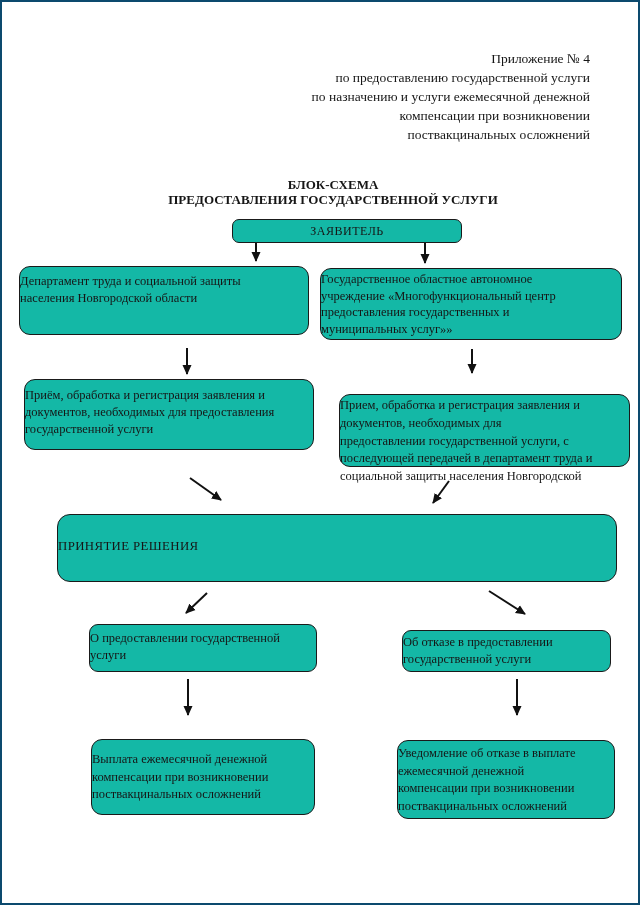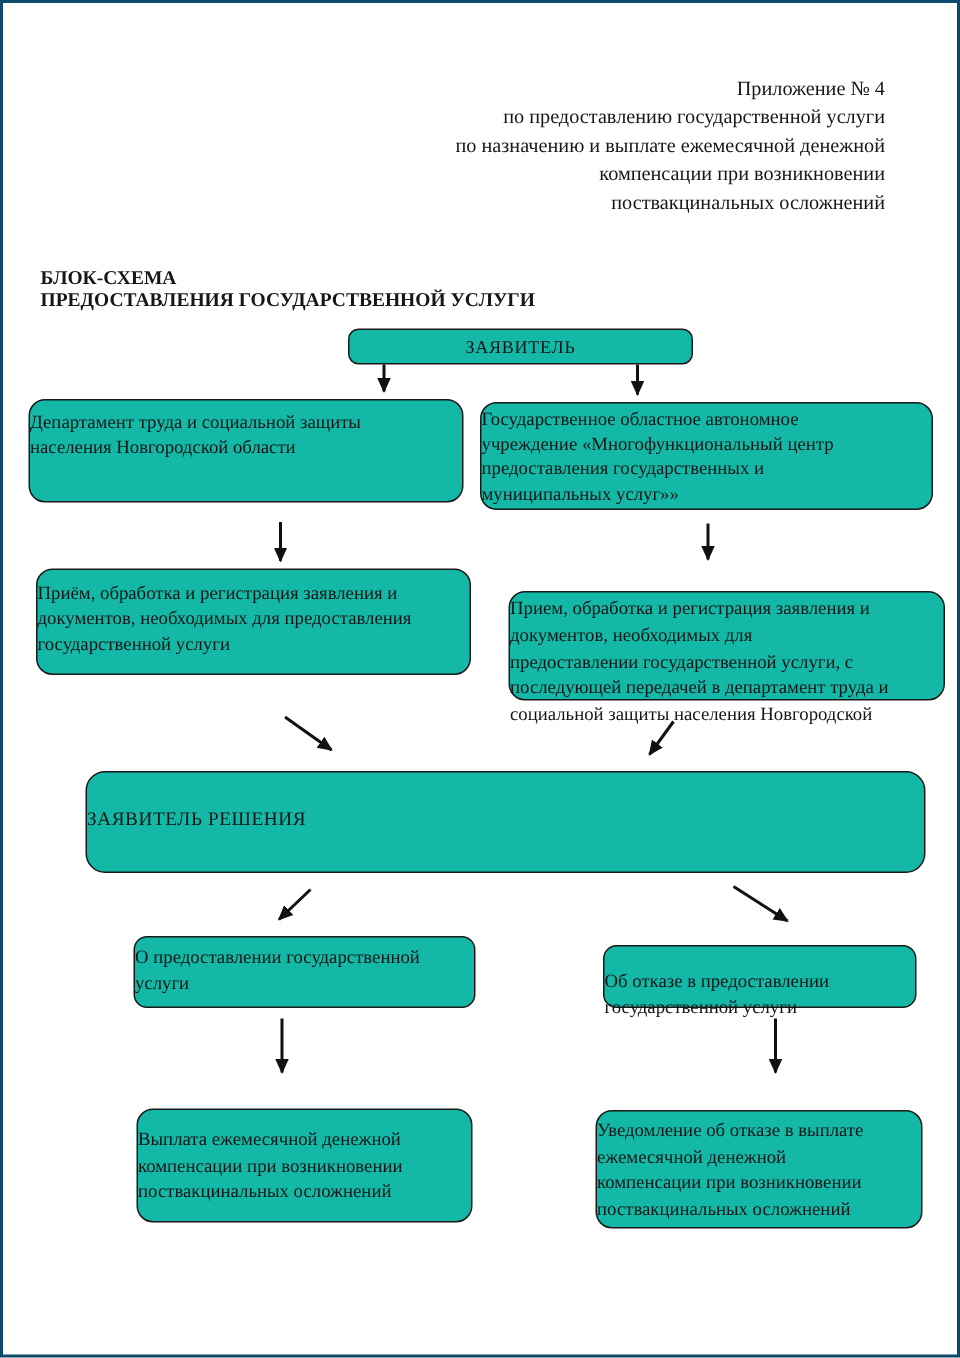--- a/index.html
+++ b/index.html
@@ -14,21 +14,21 @@
     overflow:hidden;
   }
   
   #header{
     position:absolute;top:47px;right:48px;width:360px;
     text-align:right;font-size:13.5px;line-height:19px;
   }
   
   #title{
     position:absolute;top:176px;left:25px;width:612px;
-    text-align:left;font-weight:bold;font-size:13px;line-height:14.5px;
+    text-align:center;font-weight:bold;font-size:13px;line-height:14.5px;
   }
   
   .box{
     position:absolute;
     border:1.5px solid #1a1a1a;
     border-radius:11px;
     box-sizing:border-box;
     text-align:left;
     font-size:12.5px;
     line-height:17px;
@@ -38,36 +38,36 @@
   #applicant-box{left:230px;top:217px;width:230px;height:24px;
     border-radius:7px;display:flex;align-items:center;justify-content:center;
     font-size:12px;letter-spacing:.5px;white-space:nowrap;}
   #department-box{left:17px;top:264px;width:290px;height:69px;padding-top:6px;}
   #mfc-box{left:318px;top:266px;width:302px;height:72px;padding-top:2px;line-height:16.5px;}
   #intake-department-box{left:22px;top:377px;width:290px;height:71px;padding-top:7px;}
   #intake-mfc-box{left:337px;top:392px;width:291px;height:73px;padding-top:2px;line-height:17.8px;}
   #decision-box{left:55px;top:512px;width:560px;height:68px;padding-top:5px;line-height:17.5px;border-radius:13px;}
   #decision-box .decision-title{font-size:12.8px;letter-spacing:.4px;}
   #grant-outcome-box{left:87px;top:622px;width:228px;height:48px;padding-top:5px;border-radius:9px;}
-  #refuse-outcome-box{left:400px;top:628px;width:209px;height:42px;padding-top:15px;border-radius:9px;}
+  #refuse-outcome-box{left:400px;top:628px;width:209px;height:42px;padding-top:3px;border-radius:9px;}
   #payment-final-box{left:89px;top:737px;width:224px;height:76px;padding-top:11px;line-height:17.5px;}
   #refusal-notice-final-box{left:395px;top:738px;width:218px;height:79px;padding-top:4px;line-height:17.5px;}
   
   #arrows{position:absolute;left:0;top:0;width:640px;height:905px;pointer-events:none;}
   #arrows line{stroke:#111;stroke-width:2;}
 </style>
 </head>
 <body>
 
 <div id="page">
 
   <div id="header">
     <div>Приложение № 4</div>
     <div>по предоставлению государственной услуги</div>
-    <div>по назначению и выплате ежемесячной денежной</div>
+    <div>по назначению и услуги ежемесячной денежной</div>
     <div>компенсации при возникновении</div>
     <div>поствакцинальных осложнений</div>
   </div>
 
   <div id="title">
     <div>БЛОК-СХЕМА</div>
     <div>ПРЕДОСТАВЛЕНИЯ ГОСУДАРСТВЕННОЙ УСЛУГИ</div>
   </div>
 
   <svg id="arrows" width="640" height="905" viewBox="0 0 640 905">
@@ -104,21 +104,21 @@
 документов, необходимых для предоставления
 государственной услуги</div>
 
   <div class="box" id="intake-mfc-box">Прием, обработка и регистрация заявления и
 документов, необходимых для
 предоставлении государственной услуги, с
 последующей передачей в департамент труда и
 социальной защиты населения Новгородской</div>
 
   <div class="box" id="decision-box">
-    <div class="decision-title">ЗАЯВИТЕЛЬ РЕШЕНИЯ</div>
+    <div class="decision-title">ПРИНЯТИЕ РЕШЕНИЯ</div>
   </div>
 
   <div class="box" id="grant-outcome-box">О предоставлении государственной
 услуги</div>
 
   <div class="box" id="refuse-outcome-box">Об отказе в предоставлении
 государственной услуги</div>
 
   <div class="box" id="payment-final-box">Выплата ежемесячной денежной
 компенсации при возникновении

